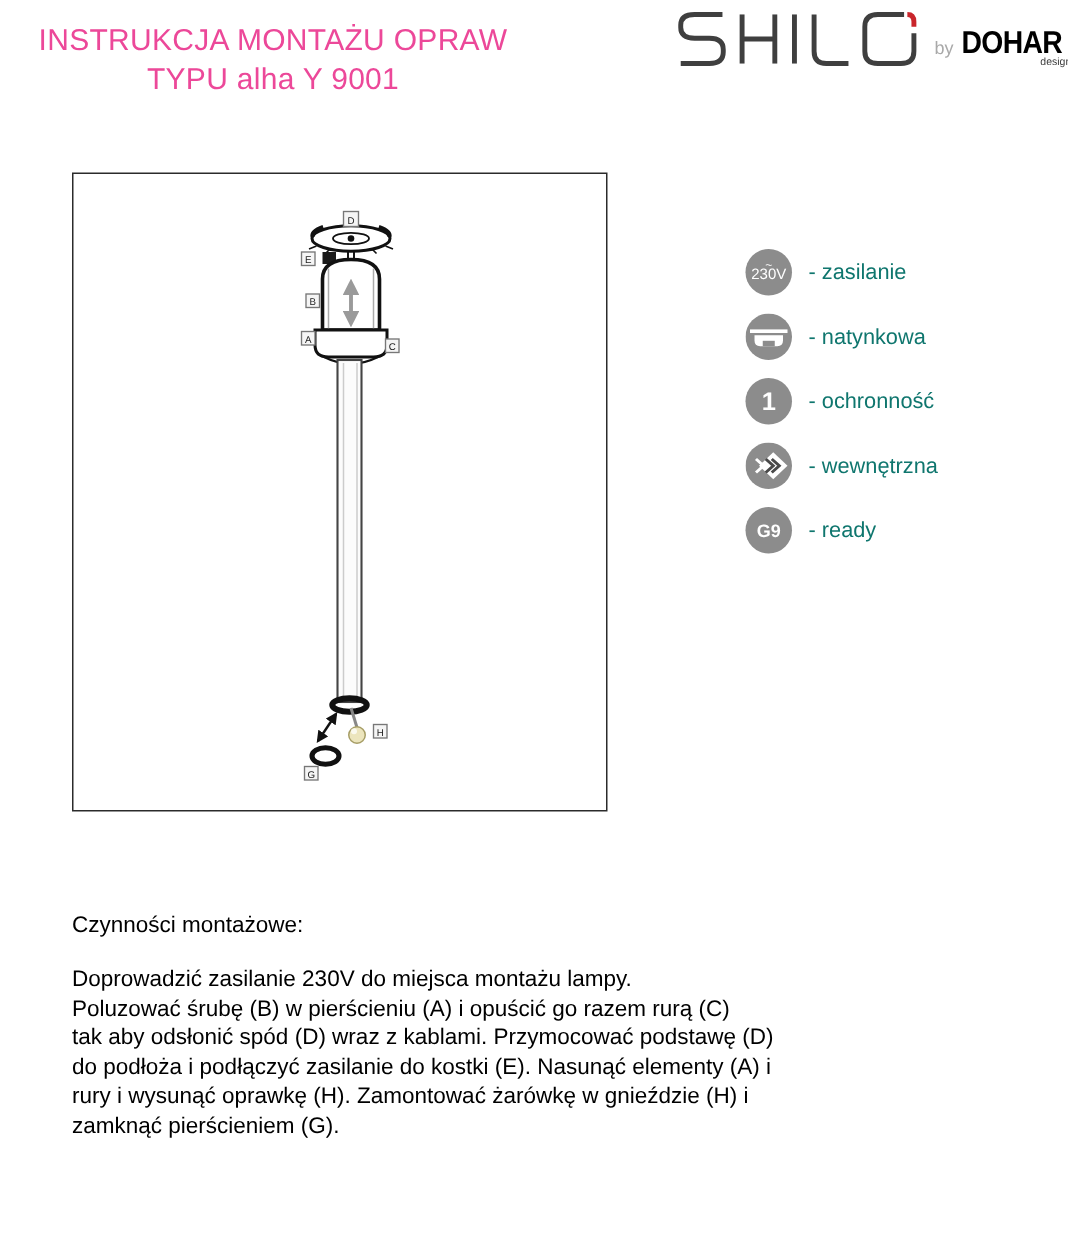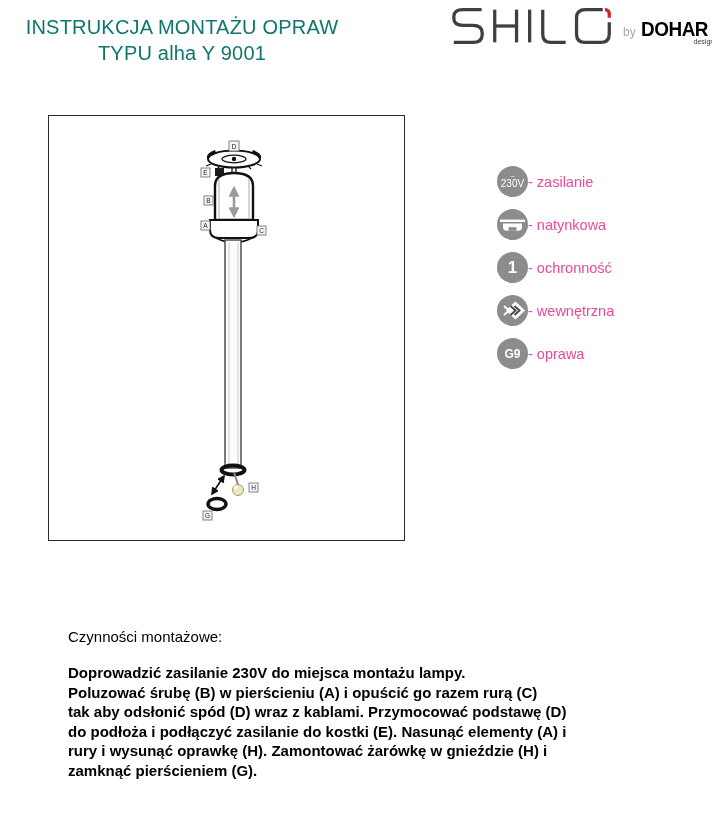--- a/index.html
+++ b/index.html
@@ -4,21 +4,21 @@
 <style>
   html,body{margin:0;padding:0;}
   body{
     width:712px;height:832px;position:relative;background:#ffffff;
     font-family:"Liberation Sans","DejaVu Sans",sans-serif;color:#000;
     overflow:hidden;
   }
   
   .title{
     position:absolute;left:14px;top:14px;width:336px;text-align:center;
-    font-size:20px;line-height:26px;color:#0f766e;letter-spacing:.2px;
+    font-size:20px;line-height:26px;color:#ec4899;letter-spacing:.2px;
   }
   .logo{position:absolute;left:452px;top:8px;display:flex;align-items:flex-start;}
   .logo .by{margin:17px 5px 0 7px;font-size:12px;color:#a9a9a9;}
   .maker{margin-top:9px;text-align:right;}
   .dohar{display:inline-block;font-weight:bold;font-size:21px;color:#000;transform:scaleX(.9);transform-origin:left;letter-spacing:-.5px;}
   .design{font-size:7px;color:#3a3a3a;margin-top:-3px;padding-right:1px;}
   
   .panel{
     position:absolute;left:48px;top:115px;width:357px;height:426px;
     border:1.5px solid #2b2b2b;background:#fff;box-sizing:border-box;
@@ -26,29 +26,29 @@
   .lamp{position:absolute;left:0;top:0;}
   .plbl{font-size:6.5px;fill:#222;text-anchor:middle;font-family:"Liberation Sans","DejaVu Sans",sans-serif;}
   
   .spec-col{position:absolute;left:497px;top:166px;}
   .spec-row{display:flex;align-items:center;height:31px;margin-bottom:12px;}
   .badge-circle{
     width:31px;height:31px;border-radius:50%;background:#8c8c8c;color:#fff;
     display:flex;flex-direction:column;align-items:center;justify-content:center;
     flex:0 0 31px;box-sizing:border-box;
   }
-  .spec-label{margin-left:0;font-size:14.5px;color:#ec4899;white-space:nowrap;}
+  .spec-label{margin-left:11px;font-size:14.5px;color:#0f766e;white-space:nowrap;}
   .tilde{font-size:8px;line-height:5px;}
   .v230{font-size:10px;font-weight:normal;line-height:10px;}
   .one{font-size:17px;font-weight:bold;}
   .g9{font-size:12px;font-weight:bold;}
   
-  .instructions{position:absolute;left:48px;top:627px;width:560px;margin-left:20px;}
+  .instructions{position:absolute;left:48px;top:607px;width:560px;}
   .inst-heading{font-size:15px;line-height:20px;margin-bottom:16px;}
-  .inst-line{font-size:15px;line-height:19.6px;font-weight:bold;}
+  .inst-line{font-size:15px;line-height:19.6px;}
 </style>
 </head>
 <body>
 
 <div class="title">
   <div>INSTRUKCJA MONTAŻU OPRAW</div>
   <div>TYPU alha Y 9001</div>
 </div>
 
 <div class="logo">
@@ -177,21 +177,21 @@
       <path d="M17.5,11 l5,4.5 l-5,4.5" fill="none" stroke="#4a4a4a" stroke-width="2"></path>
       <path d="M7,11 l5,4.5 l-5,4.5" fill="none" stroke="#fff" stroke-width="2"></path>
     </svg>
     <span class="spec-label">- wewnętrzna</span>
   </div>
 
   <div class="spec-row">
     <span class="badge-circle">
       <span class="g9">G9</span>
     </span>
-    <span class="spec-label">- oprawa</span>
+    <span class="spec-label">- ready</span>
   </div>
 
 </div>
 
 <div class="instructions">
   <div class="inst-heading">Czynności montażowe:</div>
   <div class="inst-line">Doprowadzić zasilanie 230V do miejsca montażu lampy.</div>
   <div class="inst-line">Poluzować śrubę (B) w pierścieniu (A) i opuścić go razem rurą (C)</div>
   <div class="inst-line">tak aby odsłonić spód (D) wraz z kablami. Przymocować podstawę (D)</div>
   <div class="inst-line">do podłoża i podłączyć zasilanie do kostki (E). Nasunąć elementy (A) i</div>

